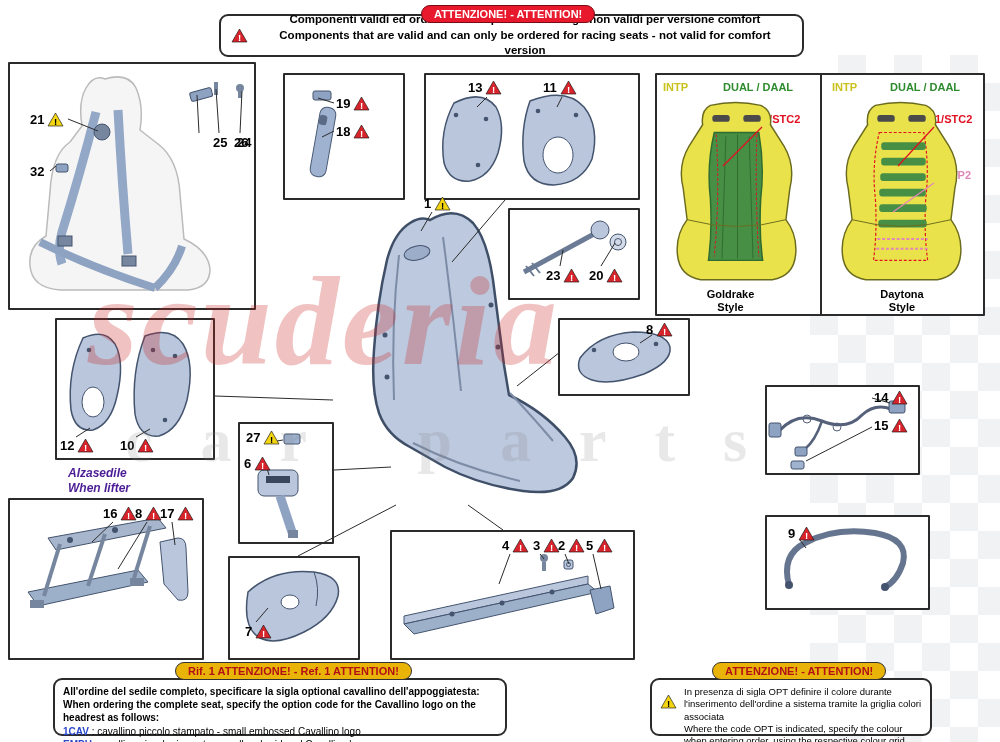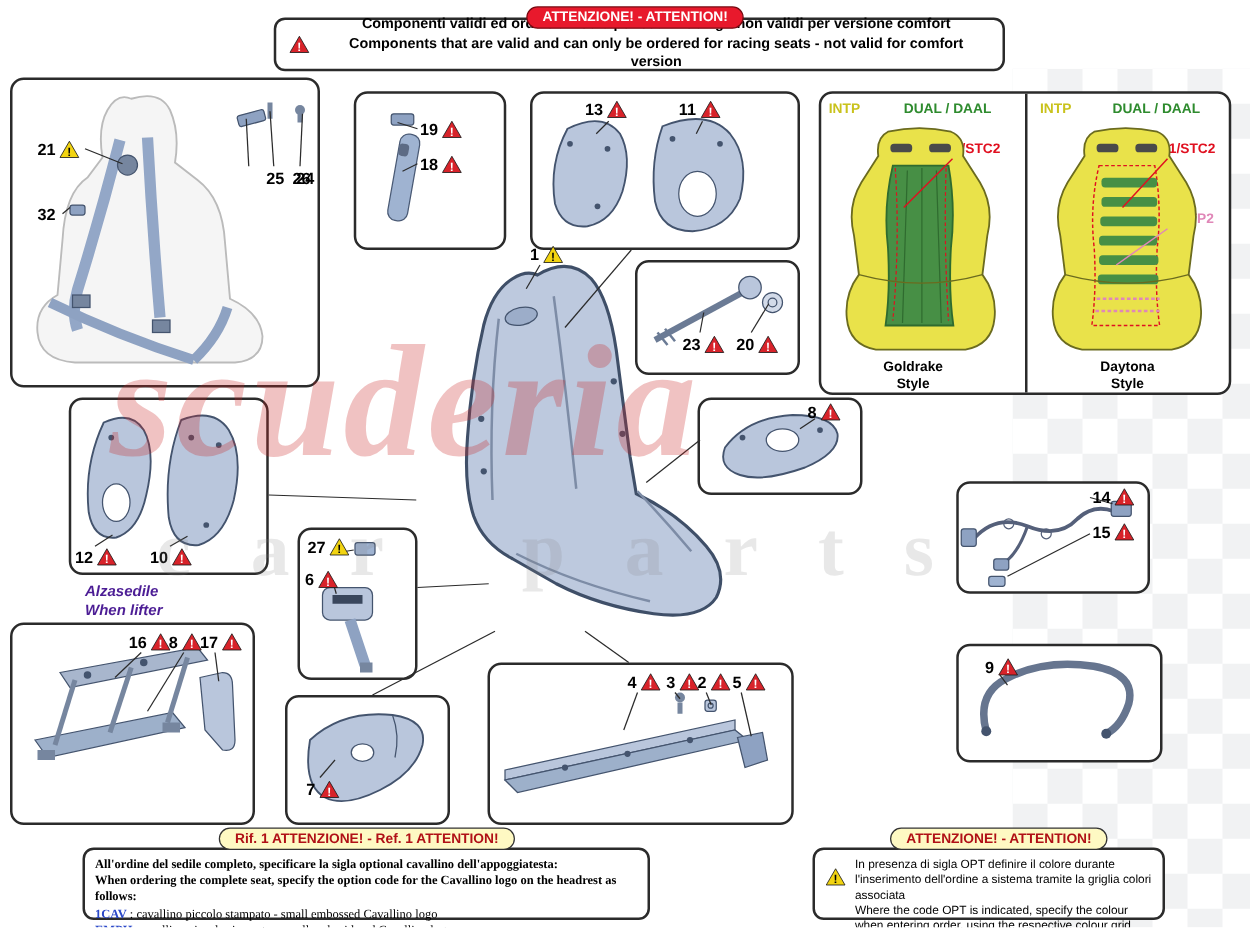--- a/index.html
+++ b/index.html
@@ -3,33 +3,33 @@
 <meta charset="utf-8">
 <style>
   * { margin:0; padding:0; box-sizing:border-box; }
   html,body { width:1000px; height:742px; background:#fff; font-family:"Liberation Sans",sans-serif; }
   #canvas { position:relative; width:1000px; height:742px; background:#fff; overflow:hidden; }
 
   .checker { position:absolute; right:0; top:55px; width:190px; height:687px; z-index:0;
     background-image: conic-gradient(#9aa0a8 0 25%, transparent 25% 50%, #9aa0a8 50% 75%, transparent 75%);
     background-size:56px 56px; opacity:0.14; }
 
-  .part-box { position:absolute; background:#fff; border:2px solid #2b2b2b; border-radius:11px; z-index:5; }
+  .part-box { position:absolute; background:#fff; border:2px solid #2b2b2b; border-radius:1px; z-index:5; }
   .part-box .illus { position:absolute; inset:0; width:100%; height:100%; }
 
   .overlay { position:absolute; inset:0; width:1000px; height:742px; z-index:25; pointer-events:none; }
 
   .callout { position:absolute; display:flex; align-items:center; gap:3px; z-index:30; }
   .callout .num { font-size:13px; font-weight:bold; color:#000; line-height:1; }
   .tri { width:17px; height:15px; display:inline-block; }
 
   .pill { position:absolute; z-index:40; border-radius:10px; padding:2px 12px; font-weight:bold;
     font-size:11px; border:1px solid #0c4a6e; white-space:nowrap; }
   .pill.red { background:#e8192c; color:#fff; border-color:#7a0a12; }
-  .pill.yellow { background:#fef9c3; color:#b01016; border-color:#333; }
+  .pill.yellow { background:#eab308; color:#b01016; border-color:#333; }
 
   .note-box { position:absolute; background:#fff; border:2px solid #2b2b2b; border-radius:9px; z-index:38; }
   .banner-box { left:219px; top:14px; width:585px; height:43px; display:flex; align-items:center; gap:10px; padding:4px 10px 4px 10px; }
   .banner-text { flex:1; text-align:center; }
   .banner-text div { font-size:11.5px; font-weight:bold; color:#000; line-height:1.35; }
 
   .style-label { position:absolute; font-weight:bold; font-size:11px; white-space:nowrap; z-index:8; }
   .lbl-yellow { color:#c9c21c; }
   .lbl-green  { color:#2e8b2e; }
   .lbl-red    { color:#e01020; }
@@ -505,21 +505,21 @@
     </span>
 
   <div class="free-label" style="left:68px; top:466px;">
     <div>Alzasedile</div>
     <div>When lifter</div>
   </div>
 
   <div class="pill yellow" style="left:175px; top:662px;">
     <span>Rif. 1 ATTENZIONE! - Ref. 1 ATTENTION!</span>
   </div>
-  <div class="note-box" style="left:66px; top:678px; width:454px; height:58px;font-family:Liberation Serif, serif;">
+  <div class="note-box" style="left:53px; top:678px; width:454px; height:58px;">
     <div class="note-body">
       <div class="b">All'ordine del sedile completo, specificare la sigla optional cavallino dell'appoggiatesta:</div>
       <div class="b">When ordering the complete seat, specify the option code for the Cavallino logo on the headrest as follows:</div>
       <div><span class="code">1CAV</span><span> : cavallino piccolo stampato - small embossed Cavallino logo</span></div>
       <div><span class="code">EMPH</span><span>: cavallino piccolo ricamato - small embroidered Cavallino logo</span></div>
     </div>
   </div>
 
   <div class="pill yellow" style="left:712px; top:662px;">
     <span>ATTENZIONE! - ATTENTION!</span>

